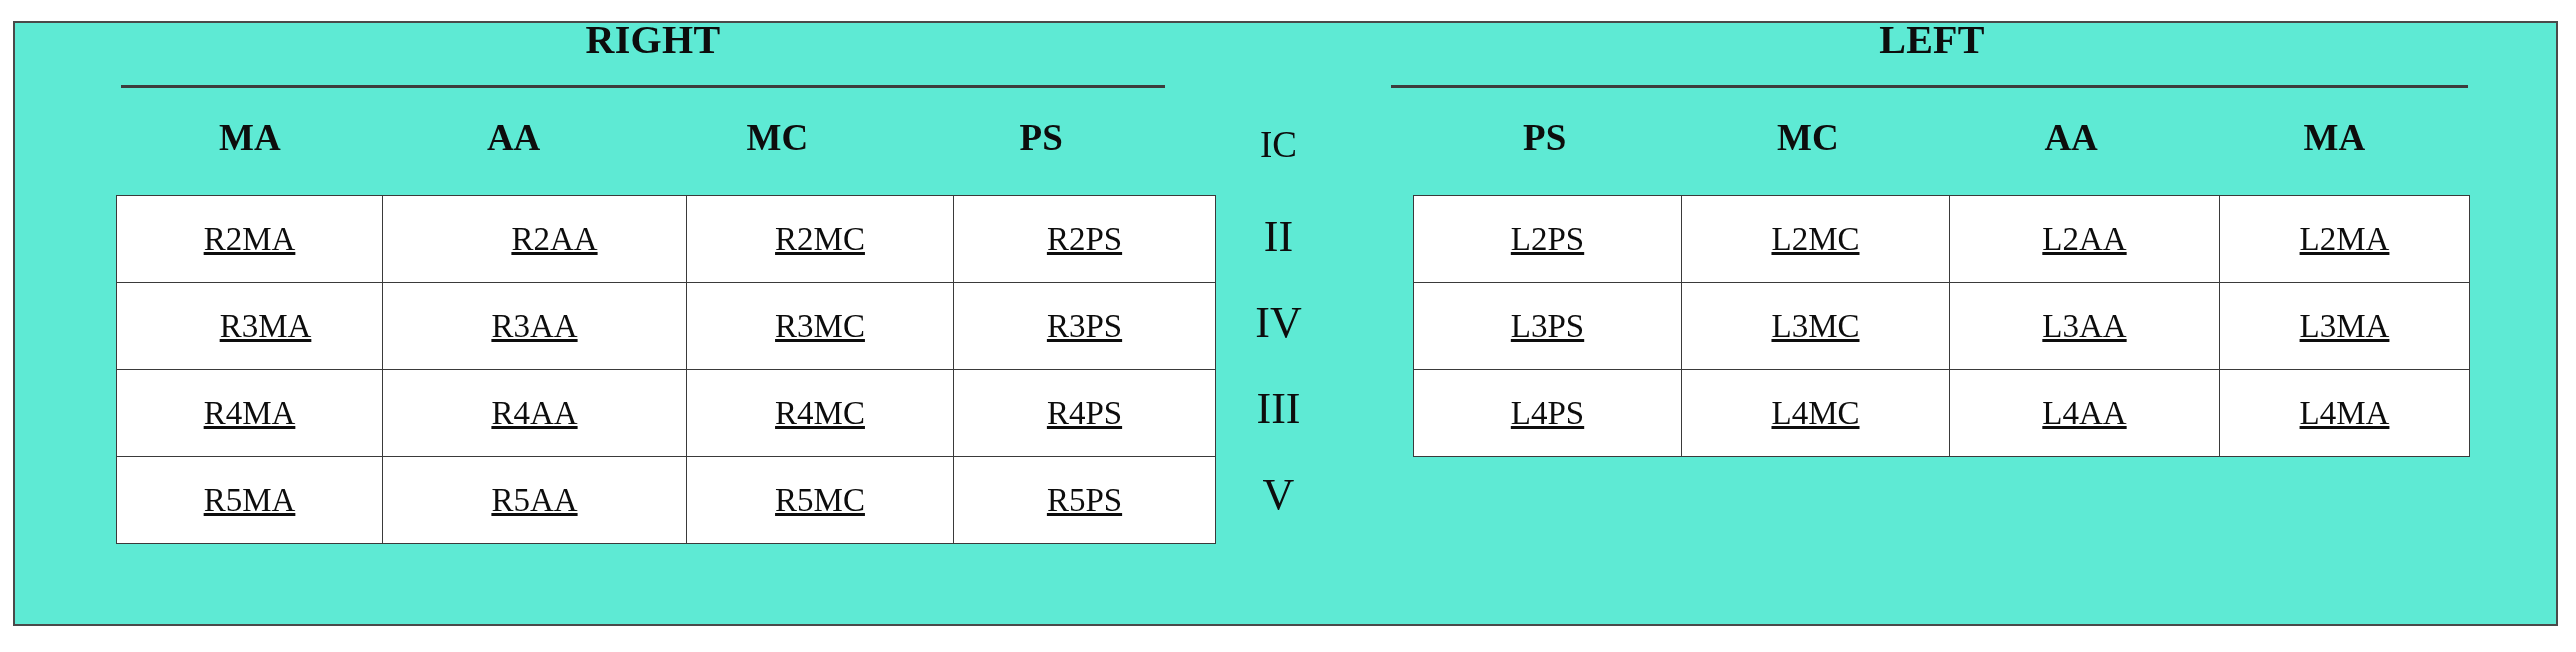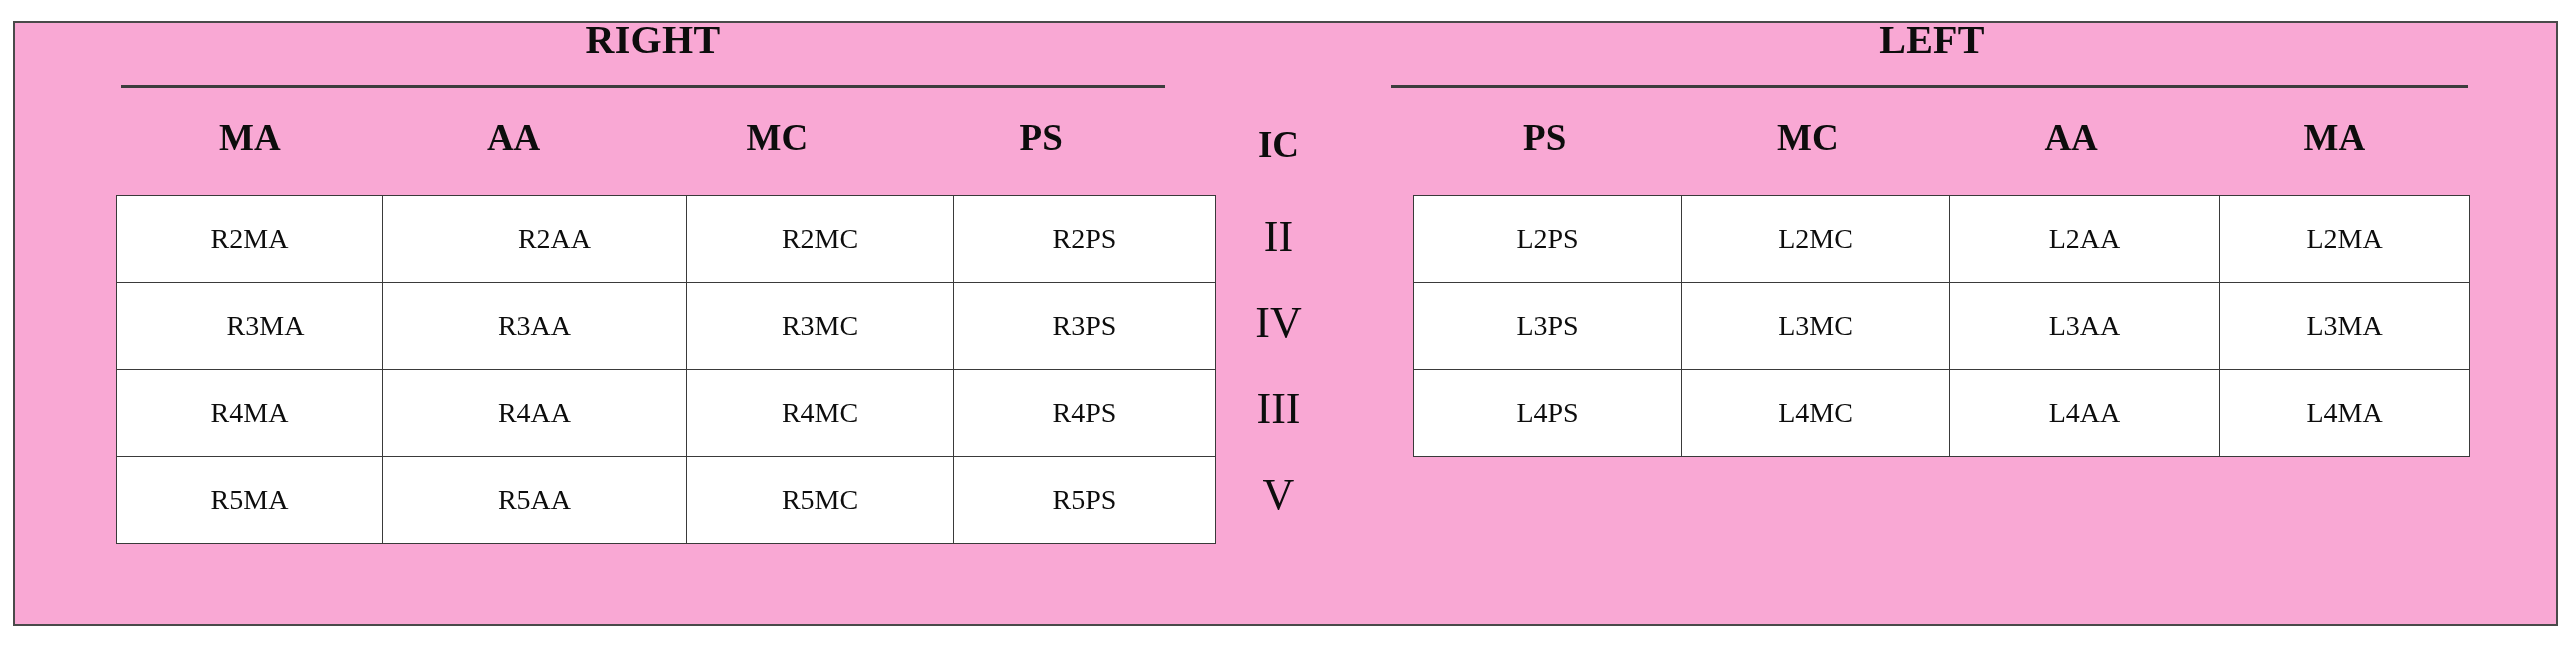--- a/index.html
+++ b/index.html
@@ -17,21 +17,21 @@
 
   
   #figure-frame {
     position: absolute;
     left: 13px;
     top: 21px;
     width: 2545px;
     height: 605px;
     border: 2.6px solid #4a4a4a;
     box-sizing: border-box;
-    background: #f9a8d4;
+    background: #5eead4;
   }
 
   .section-title {
     position: absolute;
     text-align: center;
     font-weight: bold;
     font-size: 40px;
     line-height: 1;
     letter-spacing: 0.3px;
     white-space: nowrap;
@@ -61,38 +61,39 @@
   .grid-table {
     position: absolute;
     border-collapse: collapse;
     table-layout: fixed;
     background: #ffffff;
   }
   .grid-table td {
     border: 1.9px solid #3a3a3a;
     text-align: center;
     vertical-align: middle;
-    font-size: 28px;
+    font-size: 33px;
     font-weight: 400;
     line-height: 1;
     padding: 0;
     white-space: nowrap;
+    text-decoration: underline;
   }
 
   
   #ic-column {
     position: absolute;
     left: 1186px;
     top: 90px;
     width: 155px;
     text-align: center;
   }
   #ic-column .ic-heading {
     font-size: 37px;
-    font-weight: bold;
+    font-weight: normal;
     line-height: 1;
     height: 62px;
     display: flex;
     align-items: center;
     justify-content: center;
   }
   #ic-column .ic-value {
     font-size: 44px;
     font-weight: 400;
     line-height: 1;

